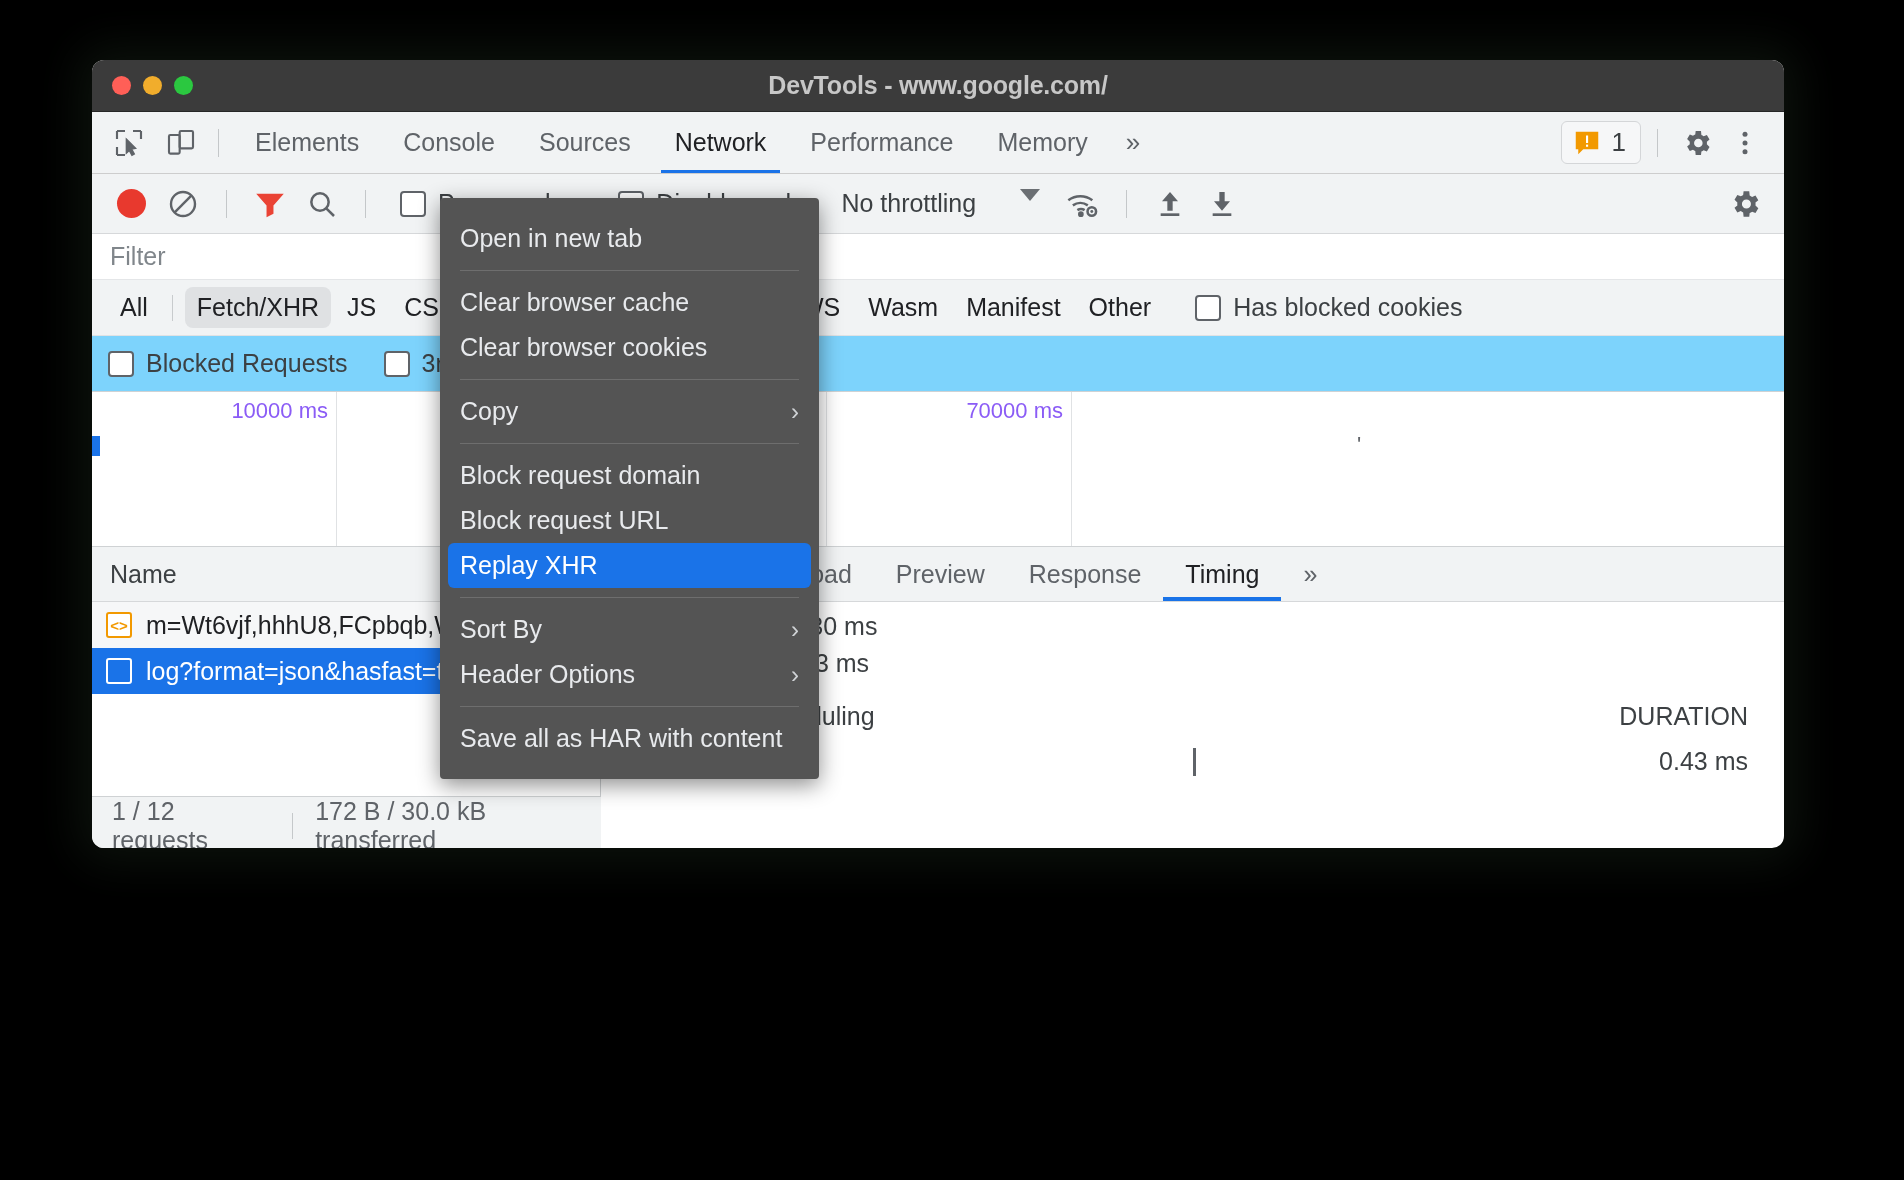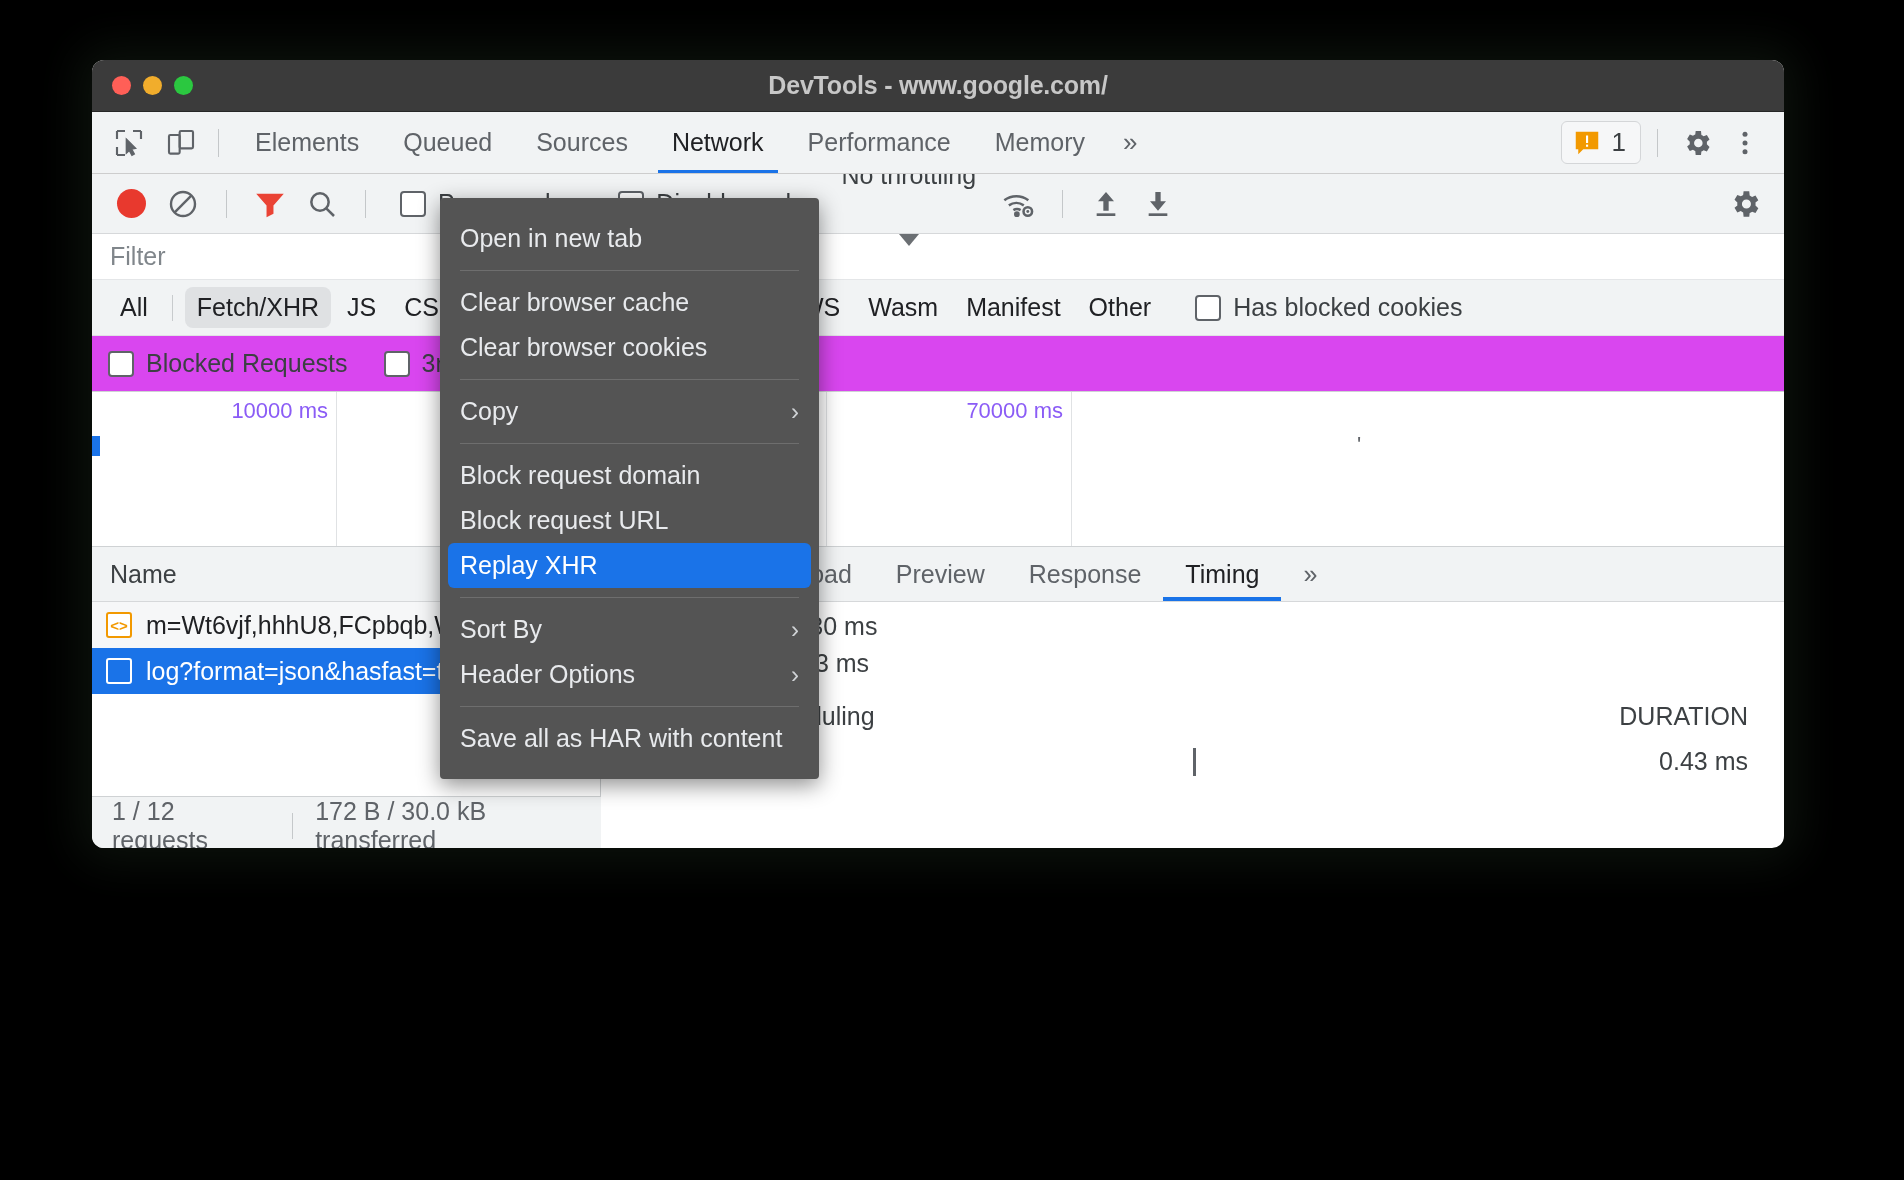--- a/index.html
+++ b/index.html
@@ -95,22 +95,22 @@
     gap: 6px;
   }
   .rec-dot { width: 29px; height: 29px; border-radius: 50%; background: #e8392e; }
   .chk {
     width: 26px; height: 26px; border: 2px solid #5f6368; border-radius: 4px;
     background: #fff; flex: none;
   }
   .chk-label { font-size: 25px; color: #3c4043; margin-left: 12px; }
   .chk-wrap { display: flex; align-items: center; margin-left: 14px; }
   .throttle {
-    display: flex; align-items: center; gap: 44px;
-    font-size: 25px; color: #3c4043; margin-left: 22px; flex-direction: column;
+    display: flex; gap: 44px;
+    font-size: 25px; color: #3c4043; margin-left: 22px;
   }
   .tri-down {
     width: 0; height: 0;
     border-left: 10px solid transparent; border-right: 10px solid transparent;
     border-top: 12px solid #6b6f73;
   }
   .toolbar-right { margin-left: auto; display: flex; align-items: center; }
 
   
   .filterbar { background: #fff; height: 46px; display: flex; align-items: center; border-bottom: 1px solid #e4e6e8; }
@@ -130,21 +130,21 @@
   }
   .type-chip {
     font-size: 25px; color: #202124;
     padding: 6px 12px; border-radius: 8px;
   }
   .type-chip.sel { background: #dfe1e3; }
   .tsep { width: 1px; height: 26px; background: #c8cbcd; margin: 0 8px; }
   .hasblocked { display: flex; align-items: center; margin-left: 28px; text-align: right; }
 
   .optbar {
-    height: 56px; background: #d946ef;
+    height: 56px; background: #7dd3fc;
     display: flex; align-items: center; padding: 0 16px;
     border-bottom: 1px solid #cfd2d4;
     gap: 0px;
   }
 
   
   .overview {
     height: 155px; background: #fff;
     position: relative; border-bottom: 1px solid #cfd2d4;
     overflow: hidden;
@@ -299,21 +299,21 @@
             <rect x="11" y="3" width="10" height="13" rx="1"></rect>
           </svg>
         </div>
       </div>
       <div class="vsep"></div>
       <div class="tabs">
         <div class="tab">
             <span>Elements</span>
           </div>
         <div class="tab">
-            <span>Queued</span>
+            <span>Console</span>
           </div>
         <div class="tab">
             <span>Sources</span>
           </div>
         <div class="tab active">
             <span>Network</span>
           </div>
         <div class="tab">
             <span>Performance</span>
           </div>

